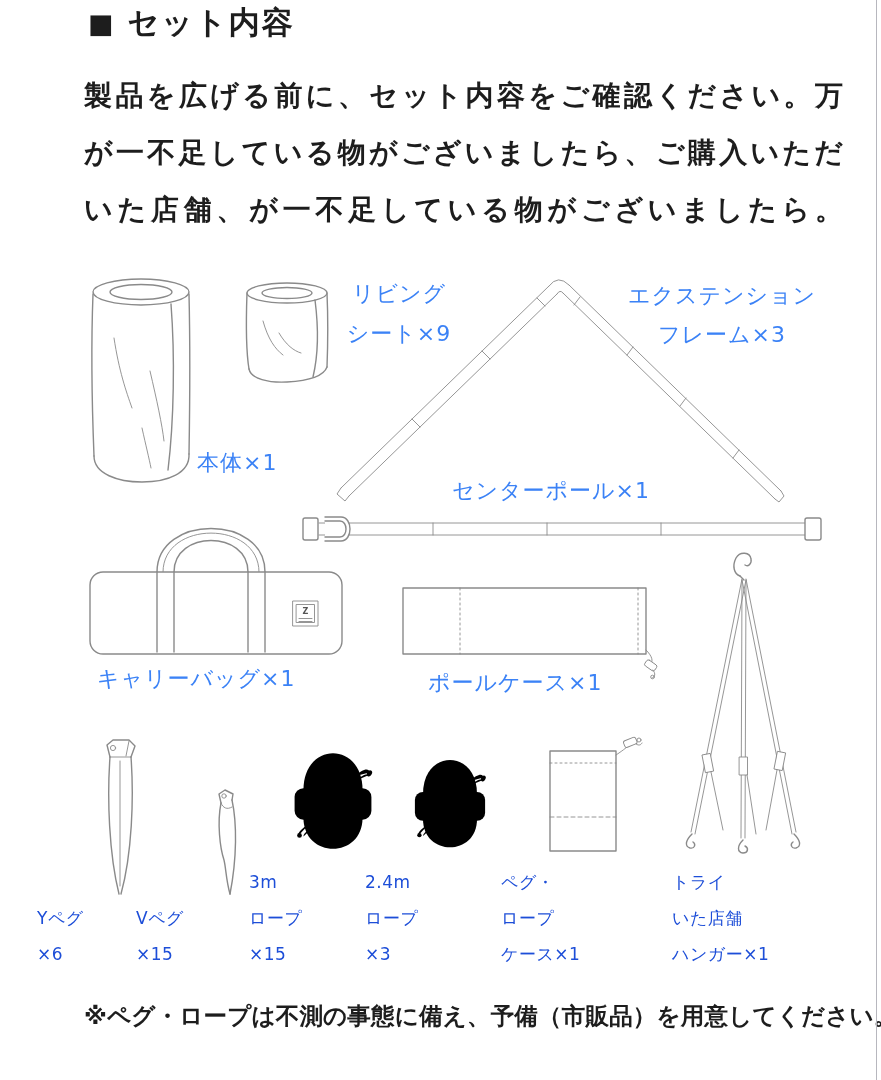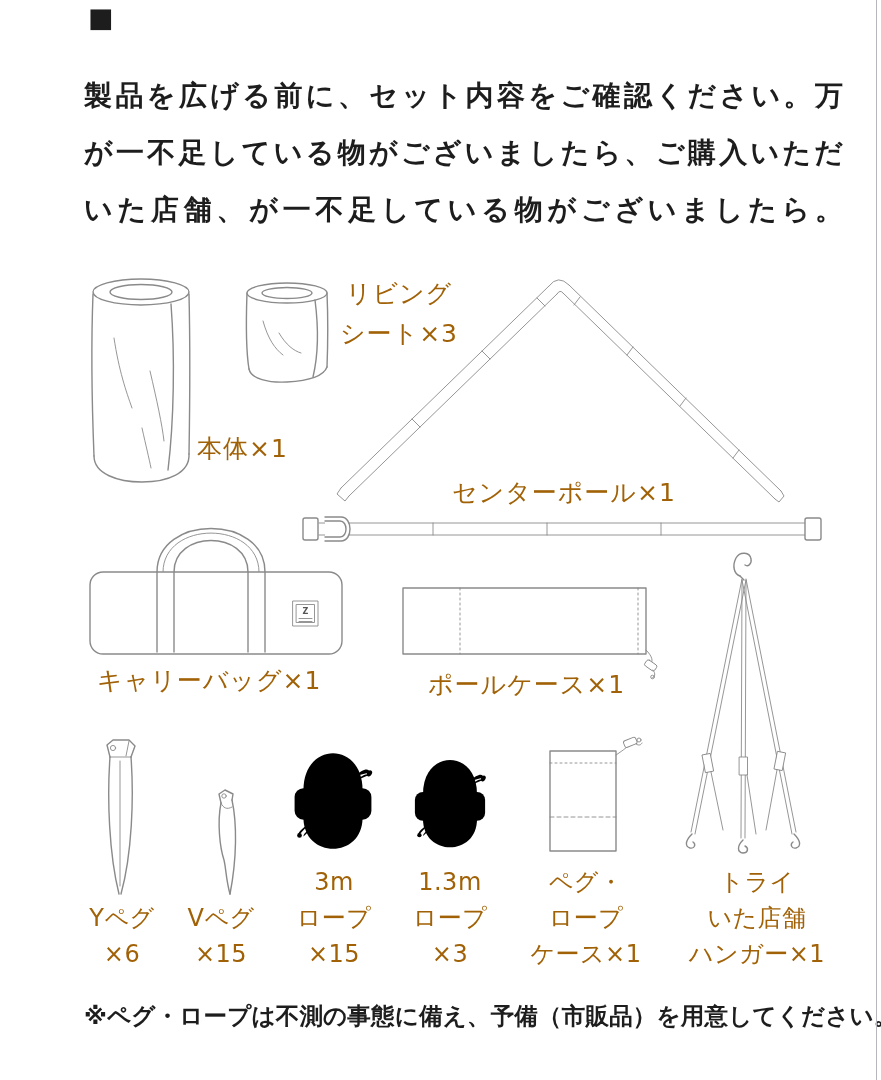--- a/index.html
+++ b/index.html
@@ -7,24 +7,24 @@
         font-family:"DejaVu Sans","Liberation Sans",sans-serif;color:#1d1d1d;}
   .abs{position:absolute;}
   
   #title{left:88px;top:2px;font-size:31px;font-weight:700;letter-spacing:2px;display:flex;align-items:center;gap:12px;}
   #title .sq{font-size:27px;}
   
   #intro{left:84px;top:67px;width:760px;font-size:28px;font-weight:700;line-height:57px;
          letter-spacing:1px;}
   #intro .jline{text-align:justify;text-align-last:justify;text-justify:inter-character;}
   
-  .lbl{font-size:25px;font-weight:400;color:#a16207;letter-spacing:1px;white-space:nowrap;}
+  .lbl{font-size:22px;font-weight:400;color:#3b82f6;letter-spacing:1px;white-space:nowrap;}
   .lbl-c{text-align:center;}
-  .col{transform:translateX(-50%);width:170px;text-align:center;line-height:36px;
-       font-size:24px;color:#a16207;letter-spacing:0.5px;}
+  .col{transform:translateX(-50%);width:170px;line-height:36px;
+       font-size:17px;color:#1d4ed8;letter-spacing:0.5px;}
   
   #footnote{left:84px;top:1000px;font-size:23.5px;font-weight:700;letter-spacing:0.2px;white-space:nowrap;}
   
   #page-edge{left:876px;top:0;width:0;height:1080px;border-left:1.6px solid #b7b7be;}
   
   svg.art{overflow:visible;}
   svg.art path, svg.art line, svg.art rect, svg.art ellipse, svg.art circle{
     stroke:#8a8a8a;stroke-width:1.4;fill:none;stroke-linecap:round;stroke-linejoin:round;}
   svg.art .fw{fill:#ffffff;}
   svg.art .thin{stroke-width:0.9;}
@@ -32,20 +32,21 @@
   svg.art .dash43{stroke-dasharray:4 3;}
   svg.art text{stroke:none;fill:#555;font-family:"DejaVu Sans",sans-serif;}
 </style>
 </head>
 <body>
 
 <div id="page">
 
   <div class="abs" id="title">
     <span class="sq">■</span>
+    <span>セット内容</span>
   </div>
 
   <div class="abs" id="intro">
     <div class="jline">製品を広げる前に、セット内容をご確認ください。万</div>
     <div class="jline">が一不足している物がございましたら、ご購入いただ</div>
     <div class="jline">いた店舗、が一不足している物がございましたら。</div>
   </div>
 
   <svg class="abs art" style="left:84px;top:276px" width="114" height="218" viewBox="0 0 114 218">
     <path d="M9,18 C7,70 8,130 10,180"></path>
@@ -208,27 +209,31 @@
     <rect class="fw thin" x="61.5" y="211" width="8" height="18"></rect>
     <rect class="fw thin" x="98" y="206" width="8" height="18" transform="rotate(11 102 215)"></rect>
     <path class="thin" d="M33,226 L45,284"></path>
     <path class="thin" d="M69,229 L78,288"></path>
     <path class="thin" d="M99,224 L88,284"></path>
     <path d="M14,288 C8,294 6,300 12,302 C17,303 18,298 15,296"></path>
     <path d="M65,294 C59,300 59,306 65,307 C70,307 71,302 67,300"></path>
     <path d="M116,288 C122,294 124,300 118,302 C113,303 112,298 115,296"></path>
   </svg>
 
-  <div class="abs lbl" style="left:197px;top:432px">本体×1</div>
+  <div class="abs lbl" style="left:197px;top:448px">本体×1</div>
 
   <div class="abs lbl lbl-c" style="left:336px;top:274px;width:126px;line-height:40px">
     <div>リビング</div>
-    <div>シート×3</div>
-  </div>
-
+    <div>シート×9</div>
+  </div>
+
+  <div class="abs lbl lbl-c" style="left:615px;top:276px;width:214px;line-height:39px">
+    <div>エクステンション</div>
+    <div>フレーム×3</div>
+  </div>
 
   <div class="abs lbl" style="left:452px;top:476px">センターポール×1</div>
 
   <div class="abs lbl" style="left:97px;top:664px">キャリーバッグ×1</div>
 
   <div class="abs lbl" style="left:428px;top:668px">ポールケース×1</div>
 
   <div class="abs col" style="left:122px;top:900px">
     <div>Yペグ</div>
     <div>×6</div>
@@ -239,21 +244,21 @@
     <div>×15</div>
   </div>
 
   <div class="abs col" style="left:334px;top:864px">
     <div>3m</div>
     <div>ロープ</div>
     <div>×15</div>
   </div>
 
   <div class="abs col" style="left:450px;top:864px">
-    <div>1.3m</div>
+    <div>2.4m</div>
     <div>ロープ</div>
     <div>×3</div>
   </div>
 
   <div class="abs col" style="left:586px;top:864px">
     <div>ペグ・</div>
     <div>ロープ</div>
     <div>ケース×1</div>
   </div>
 

